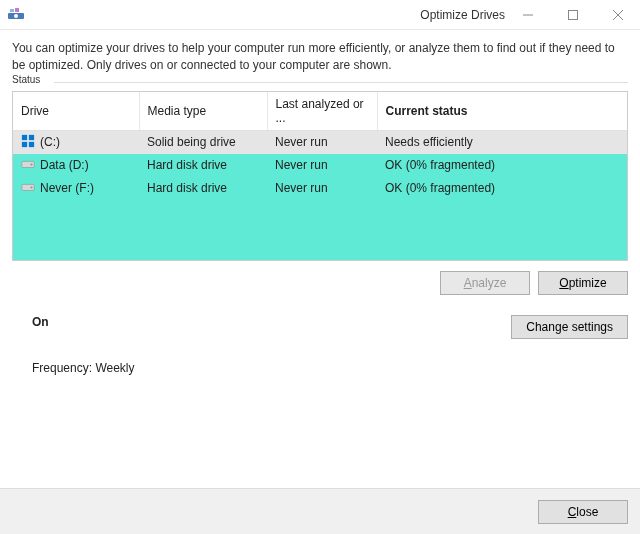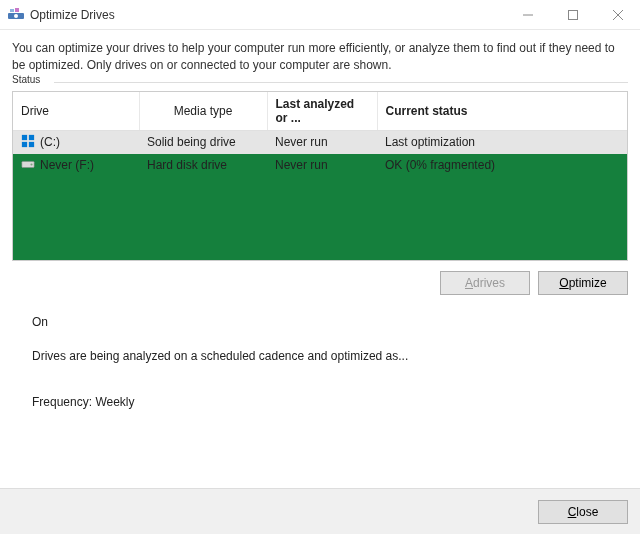--- a/index.html
+++ b/index.html
@@ -1,51 +1,51 @@
 <!DOCTYPE html>
 <html><head>
   <meta charset="utf-8">
   <style>
     * { box-sizing: border-box; margin: 0; padding: 0; font-family: 'Segoe UI', Tahoma, sans-serif; }
     body { width: 640px; height: 534px; background: #fff; overflow: hidden; font-size: 12px; color: #222; }
     
     .titlebar { height: 30px; display: flex; align-items: center; padding: 0 0 0 8px; border-bottom: 1px solid #e8e8e8; }
     .titlebar-icon { width: 16px; height: 16px; margin-right: 6px; }
-    .titlebar-title { font-size: 12px; color: #333; flex: 1; }
+    .titlebar-title { font-size: 12px; color: #333; flex: 1; text-align: right; }
     .titlebar-controls { display: flex; height: 100%; }
     .titlebar-btn { width: 45px; height: 100%; display: flex; align-items: center; justify-content: center; color: #888; font-size: 13px; cursor: pointer; }
     
     .content { padding: 10px 12px 0 12px; }
     .description { font-size: 12px; color: #333; line-height: 1.4; }
     
     .section-label { font-size: 10px; color: #333; margin-bottom: 6px; }
     .section-label.with-line { position: relative; }
     .section-label.with-line::after { content: ''; position: absolute; top: 8px; height: 1px; background: #ddd; }
     .status-label.with-line::after { left: 42px; right: 0; }
     .sched-label.with-line::after { left: 138px; right: 0; }
     
-    .drive-table-wrap { border: 1px solid #ccc; height: 170px; background: #15803d; margin-bottom: 10px; }
+    .drive-table-wrap { border: 1px solid #ccc; height: 170px; background: #5eead4; margin-bottom: 10px; }
     .drive-table { width: 100%; border-collapse: collapse; }
     .drive-table th { text-align: left; font-weight: normal; font-size: 12px; padding: 5px 8px; border-bottom: 1px solid #e0e0e0; border-right: 1px solid #e8e8e8; background: #fff; }
     .drive-table th:last-child { border-right: none; font-weight: bold; }
     .drive-table th:nth-child(1) { width: 126px; }
-    .drive-table th:nth-child(2) { width: 128px; text-align: center; }
-    .drive-table th:nth-child(3) { width: 110px; font-weight: bold; }
+    .drive-table th:nth-child(2) { width: 128px; }
+    .drive-table th:nth-child(3) { width: 110px; }
     .drive-table td { padding: 3px 8px; font-size: 12px; }
     .drive-table tr.selected td { background: #e5e5e5; }
     .drive-icon-cell { display: flex; align-items: center; gap: 5px; }
     .drive-icon { width: 14px; height: 14px; }
     
     .btn-row { display: flex; justify-content: flex-end; gap: 8px; margin-bottom: 14px; }
     .btn { min-width: 90px; height: 24px; padding: 0 14px; border: 1px solid #adadad; background: #e1e1e1; font-size: 12px; cursor: pointer; display: inline-flex; align-items: center; justify-content: center; }
     .btn.disabled { color: #999; background: #e8e8e8; }
     
     .sched-content { padding: 6px 0 0 20px; display: flex; gap: 12px; }
     .sched-left { flex: 1; }
-    .sched-state { font-weight: normal; font-size: 12px; margin-bottom: 20px; }
+    .sched-state { font-weight: bold; font-size: 12px; margin-bottom: 6px; }
     .sched-desc { font-size: 12px; margin-bottom: 6px; }
     .sched-freq { font-size: 12px; margin-top: 32px; }
     
     .footer { position: absolute; bottom: 0; left: 0; right: 0; height: 46px; background: #f0f0f0; border-top: 1px solid #ddd; display: flex; justify-content: flex-end; align-items: center; padding: 0 12px; }
     
     .hotkey { text-decoration: underline; }
   </style>
 </head>
 <body>
 
@@ -102,21 +102,35 @@
                     <rect x="1" y="1" width="6" height="6" fill="#0078d4"></rect>
                     <rect x="9" y="1" width="6" height="6" fill="#0078d4"></rect>
                     <rect x="1" y="9" width="6" height="6" fill="#0078d4"></rect>
                     <rect x="9" y="9" width="6" height="6" fill="#0078d4"></rect>
                   </svg></span>
                 <span>(C:)</span>
               </div>
             </td>
             <td>Solid being drive</td>
             <td>Never run</td>
-            <td>Last optimization</td>
+            <td>Needs efficiently</td>
+          </tr>
+          <tr>
+            <td>
+              <div class="drive-icon-cell">
+                <span><svg class="drive-icon" viewBox="0 0 16 16">
+                    <rect x="1" y="5" width="14" height="7" rx="1" fill="#d8d8d8" stroke="#888" stroke-width="0.6"></rect>
+                    <circle cx="12" cy="8.5" r="1.2" fill="#7aa47a"></circle>
+                  </svg></span>
+                <span>Data (D:)</span>
+              </div>
+            </td>
+            <td>Hard disk drive</td>
+            <td>Never run</td>
+            <td>OK (0% fragmented)</td>
           </tr>
           <tr>
             <td>
               <div class="drive-icon-cell">
                 <span><svg class="drive-icon" viewBox="0 0 16 16">
                     <rect x="1" y="5" width="14" height="7" rx="1" fill="#d8d8d8" stroke="#888" stroke-width="0.6"></rect>
                     <circle cx="12" cy="8.5" r="1.2" fill="#7aa47a"></circle>
                   </svg></span>
                 <span>Never (F:)</span>
               </div>
@@ -125,37 +139,39 @@
             <td>Never run</td>
             <td>OK (0% fragmented)</td>
           </tr>
         </tbody>
     </table>
   </div>
 
   <div class="btn-row">
     <button class="btn disabled">
         <span class="hotkey">A</span>
-        <span>drives</span>
+        <span>nalyze</span>
       </button>
     <button class="btn">
         <span class="hotkey">O</span>
         <span>ptimize</span>
       </button>
   </div>
 
 
   <div class="sched-content">
     <div class="sched-left">
       <div class="sched-state">On</div>
-      <div class="sched-desc">Drives are being analyzed on a scheduled cadence and optimized as...</div>
       <div class="sched-freq">
         <span>Frequency:</span>
         <span>Weekly</span>
       </div>
+    </div>
+    <div>
+      <button class="btn">Change settings</button>
     </div>
   </div>
 </div>
 
 <div class="footer">
   <button class="btn">
       <span class="hotkey">C</span>
       <span>lose</span>
     </button>
 </div>

